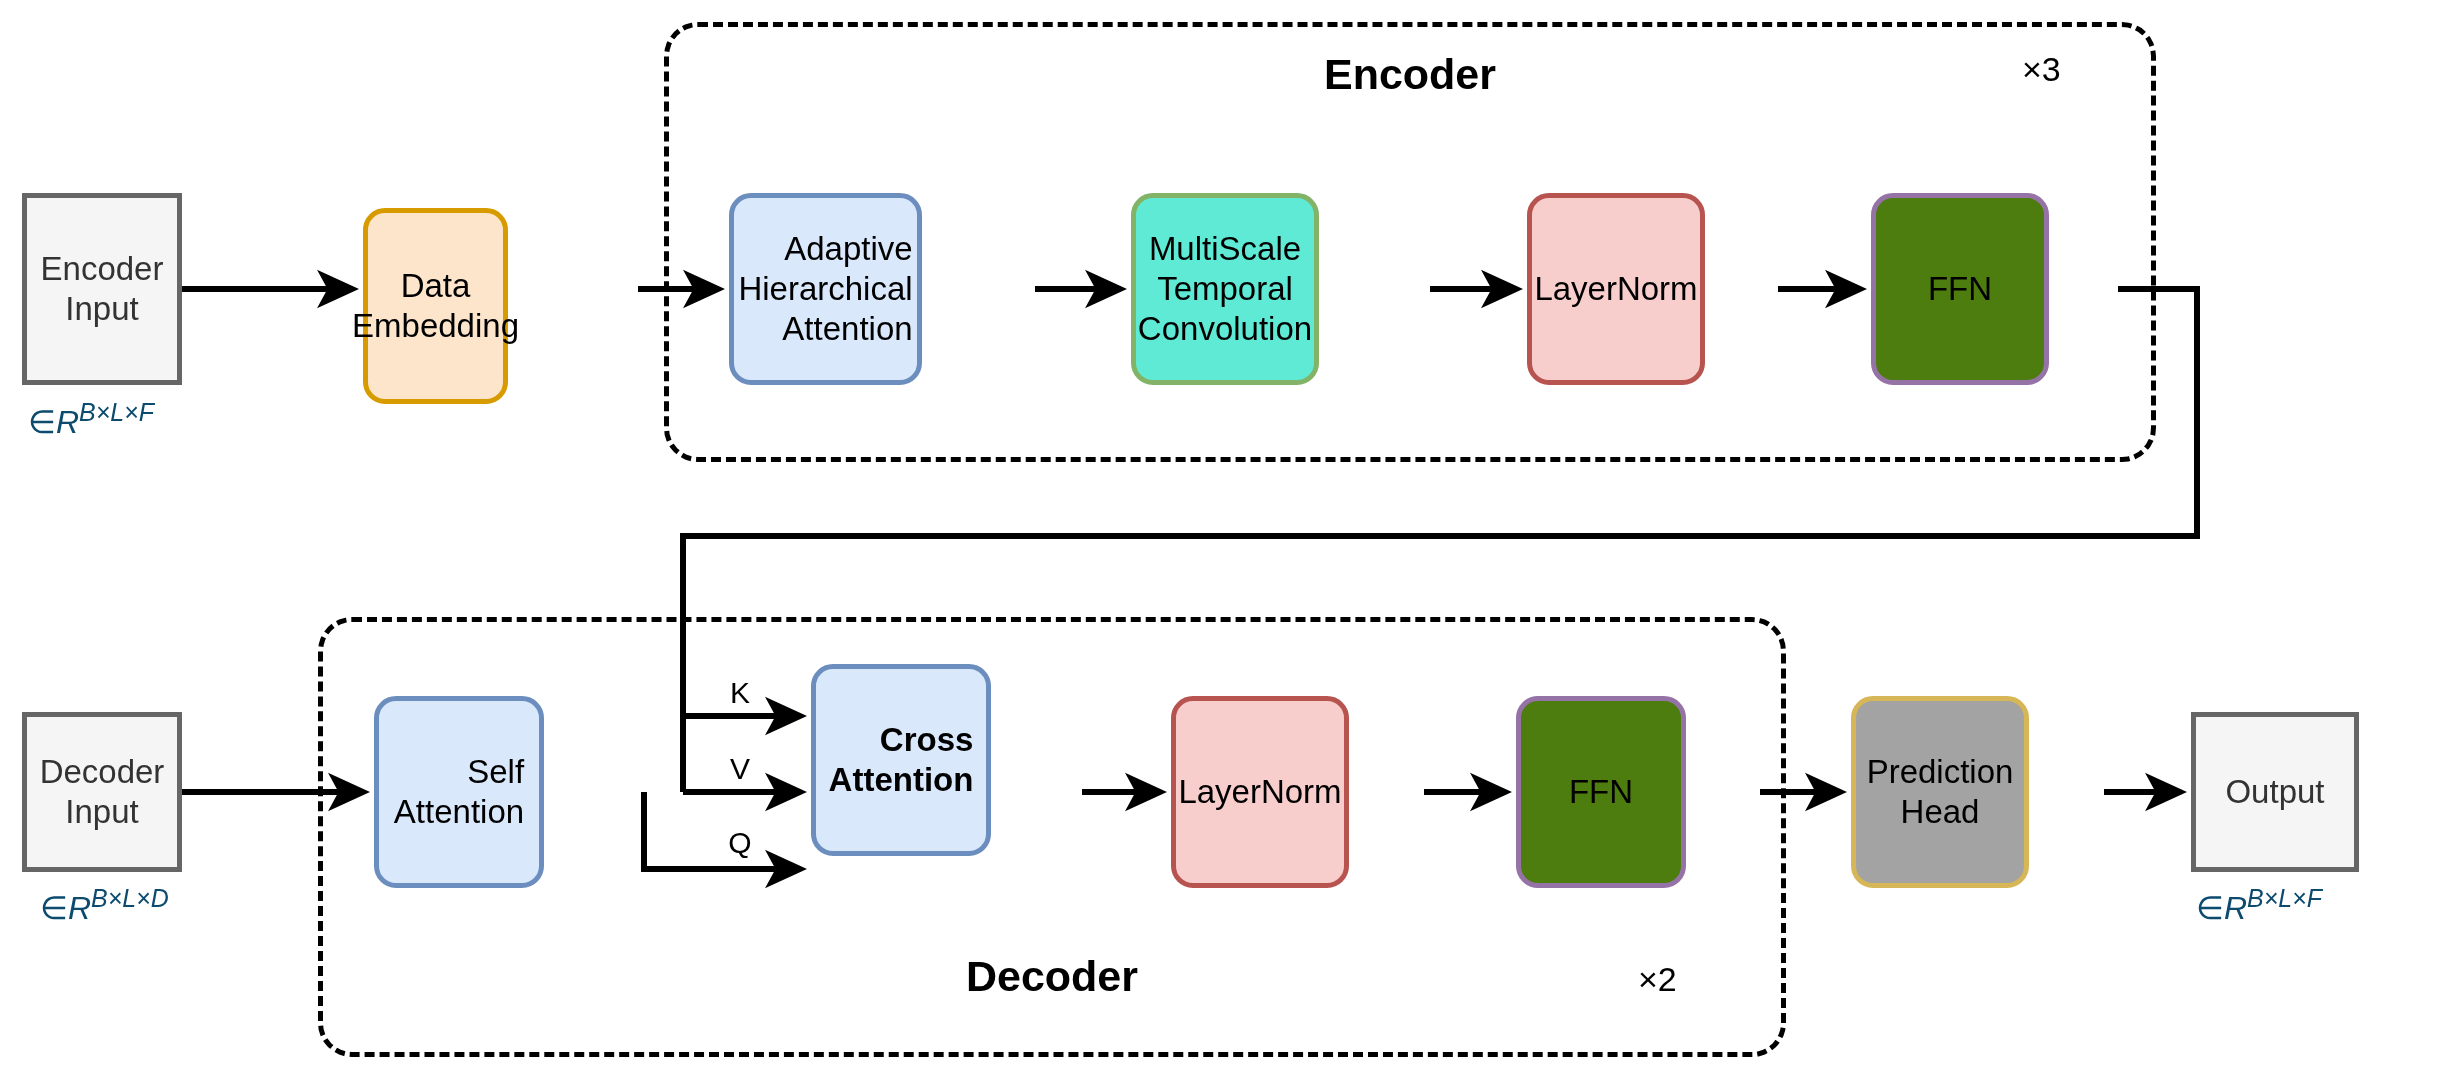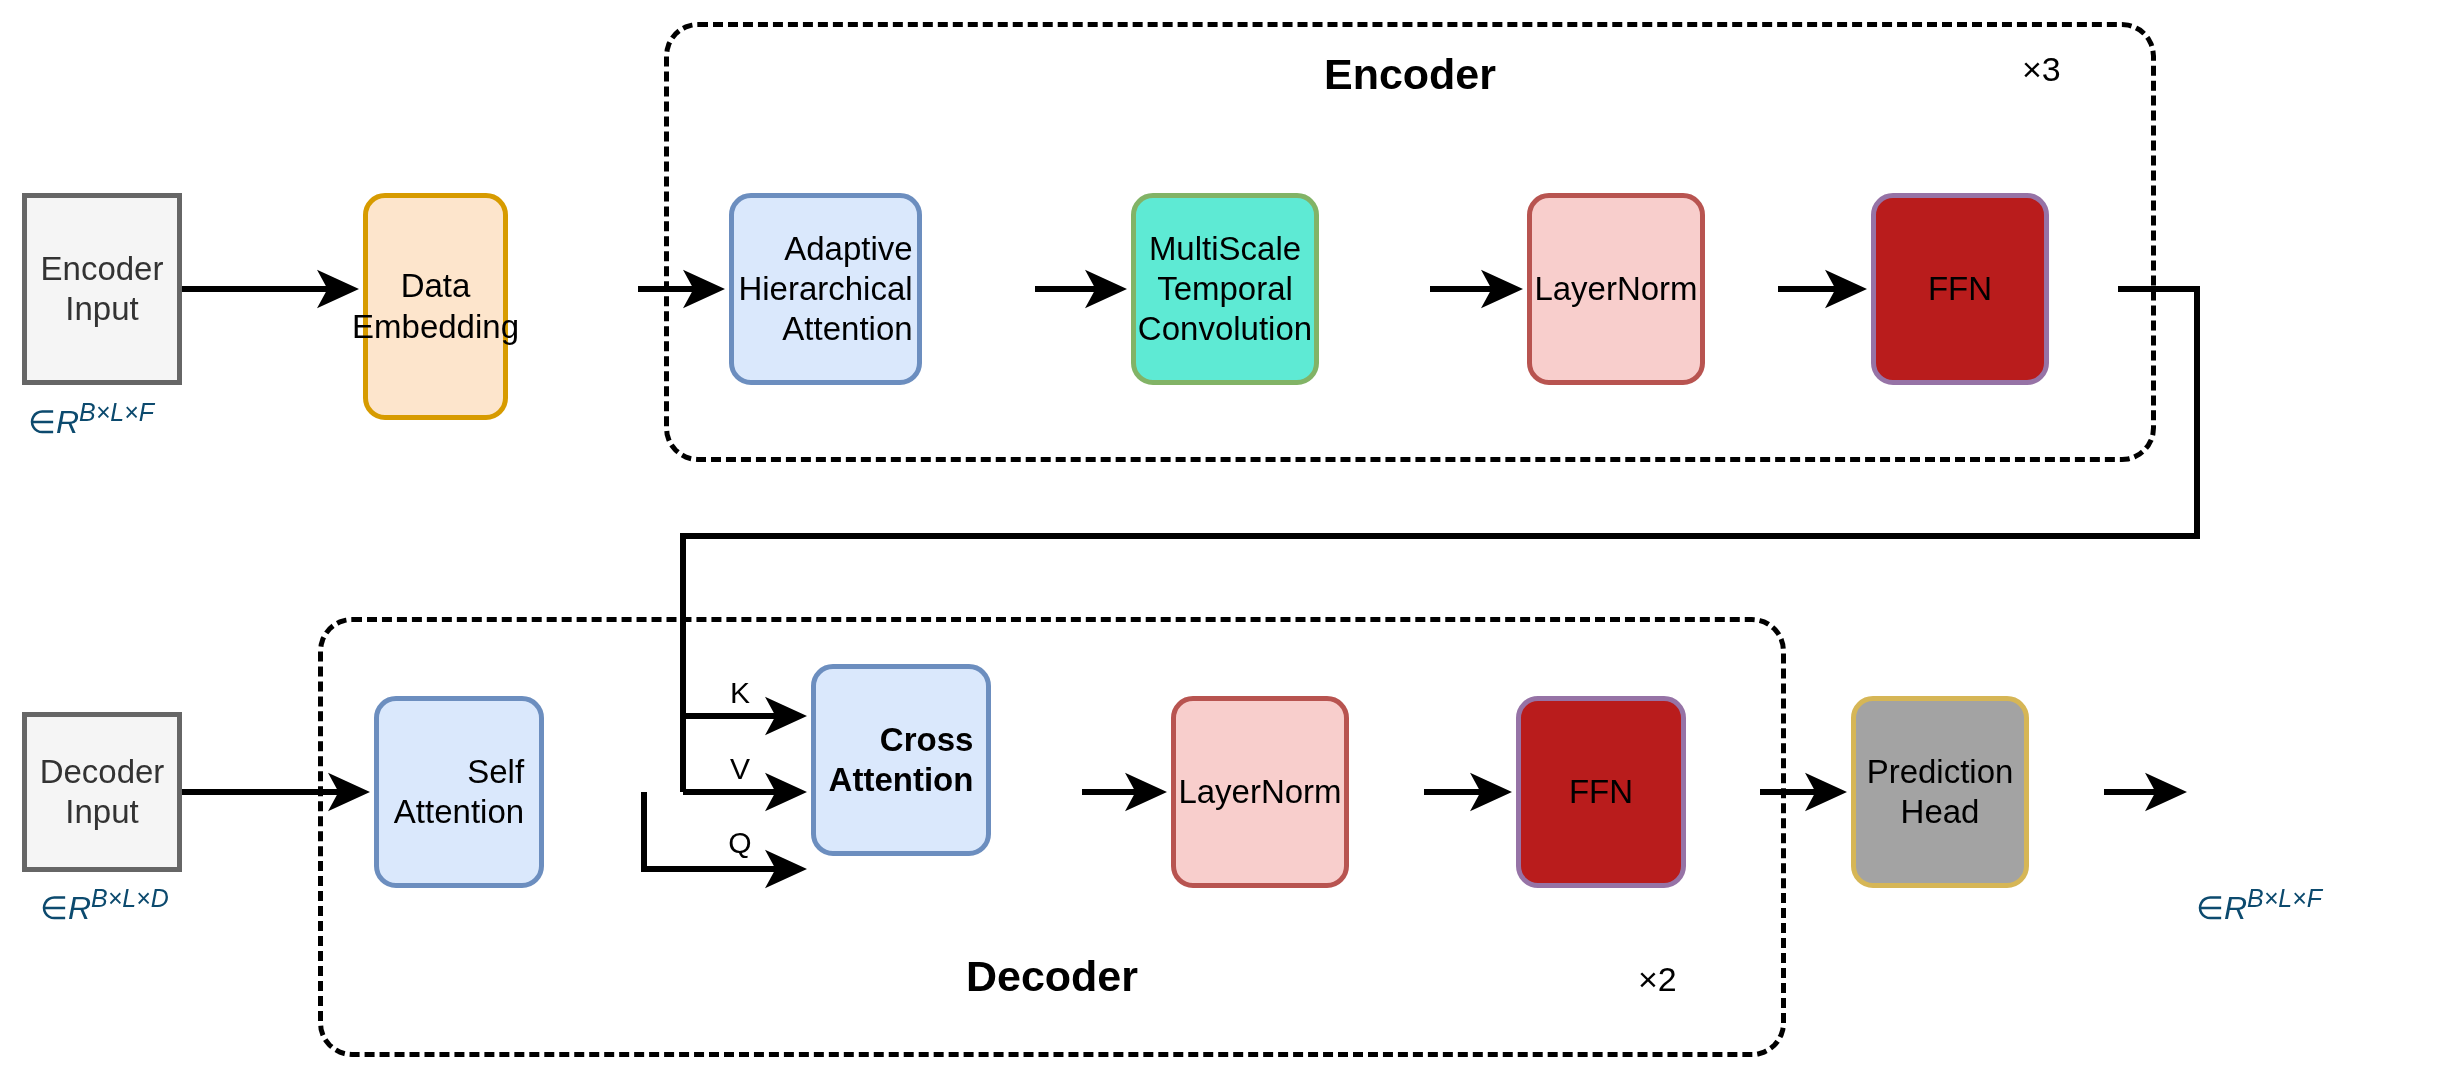--- a/index.html
+++ b/index.html
@@ -43,21 +43,21 @@
   }
   .node.rounded {
     border-radius: 22px;
     border-width: 5px;
     border-style: solid;
   }
   .fill-orange { background: #fde5cc; border-color: #d79b00; }
   .fill-blue   { background: #dae8fc; border-color: #6c8ebf; text-align: right; }
   .fill-green  { background: #5eead4; border-color: #82b366; }
   .fill-red    { background: #f8cecc; border-color: #b85450; }
-  .fill-purple { background: #b91c1c; border-color: #9673a6; }
+  .fill-purple { background: #4d7c0f; border-color: #9673a6; }
   .fill-yellow { background: #a3a3a3; border-color: #d6b656; }
 
   
   .group-box {
     position: absolute;
     box-sizing: border-box;
     border: 5px dashed #000000;
     border-radius: 34px;
     background: transparent;
   }
@@ -139,21 +139,21 @@
   <div class="group-title" style="left:664px; top:50px; width:1492px; text-align:center; font-size:43px;">Encoder</div>
   <div class="group-mult" style="left:2022px; top:50px; font-size:34px;">×3</div>
 
   <div class="group-box" style="left:318px; top:617px; width:1468px; height:440px;"></div>
   <div class="group-title" style="left:318px; top:952px; width:1468px; text-align:center; font-size:43px;">Decoder</div>
   <div class="group-mult" style="left:1638px; top:960px; font-size:34px;">×2</div>
 
   <div class="node plain" style="left:22px; top:193px; width:160px; height:192px; font-size:33px;">Encoder
 Input</div>
 
-  <div class="node rounded fill-orange" style="left:363px; top:193px; width:145px; height:227px; font-size:33px;">Data
+  <div class="node rounded fill-orange" style="left:363px; top:208px; width:145px; height:196px; font-size:33px;">Data
 Embedding</div>
 
   <div class="node rounded fill-blue" style="left:729px; top:193px; width:193px; height:192px; font-size:33px;">Adaptive
 Hierarchical
 Attention</div>
 
   <div class="node rounded fill-green" style="left:1131px; top:193px; width:188px; height:192px; font-size:33px;">MultiScale
 Temporal
 Convolution</div>
 
@@ -172,20 +172,21 @@
   <div class="node rounded fill-blue" style="left:811px; top:664px; width:180px; height:192px; font-size:33px;font-weight:bold;">Cross
 Attention</div>
 
   <div class="node rounded fill-red" style="left:1171px; top:696px; width:178px; height:192px; font-size:33px;">LayerNorm</div>
 
   <div class="node rounded fill-purple" style="left:1516px; top:696px; width:170px; height:192px; font-size:33px;">FFN</div>
 
   <div class="node rounded fill-yellow" style="left:1851px; top:696px; width:178px; height:192px; font-size:33px;">Prediction
 Head</div>
 
+  <div class="node plain" style="left:2191px; top:712px; width:168px; height:160px; font-size:33px;">Output</div>
 
   <div class="dim" style="left:28px; top:884px; font-size:32px;margin-left:12px;"><span>∈</span><span class="rr">R</span><span class="sup">B×L×D</span></div>
 
   <div class="dim" style="left:2196px; top:884px; font-size:32px;"><span>∈</span><span class="rr">R</span><span class="sup">B×L×F</span></div>
 
   <div class="edge-label" style="left:710px; top:676px; width:60px; font-size:30px;">K</div>
   <div class="edge-label" style="left:710px; top:752px; width:60px; font-size:30px;">V</div>
   <div class="edge-label" style="left:710px; top:826px; width:60px; font-size:30px;">Q</div>
 
 </div>

